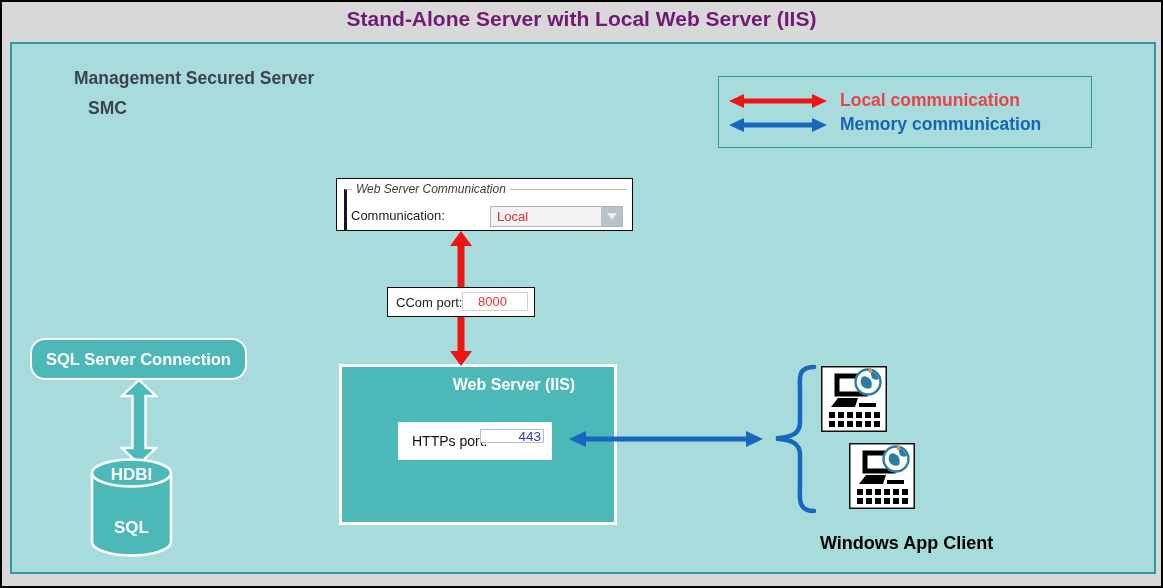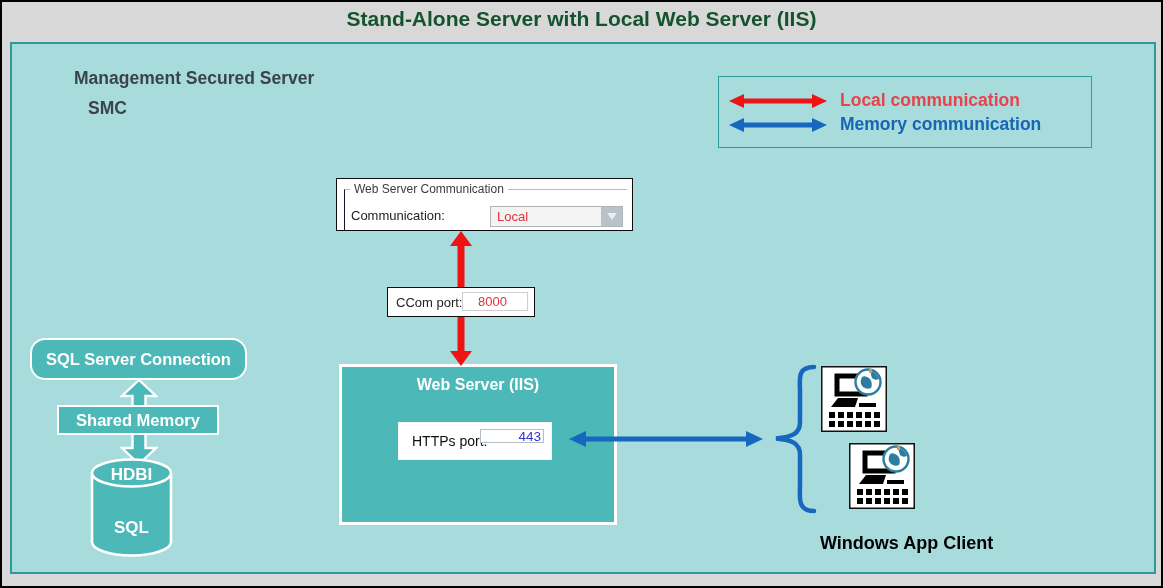--- a/index.html
+++ b/index.html
@@ -2,52 +2,52 @@
 <html><head>
 <meta charset="utf-8">
 <style>
   html,body{margin:0;padding:0;}
   body{font-family:"Liberation Sans","DejaVu Sans",sans-serif;}
   #stage{position:relative;width:1163px;height:588px;background:#d8d8d8;
          border:2px solid #000;box-sizing:border-box;overflow:hidden;}
   .abs{position:absolute;}
 
   
-  .main-title{left:0;top:5px;width:100%;text-align:center;font-size:21px;font-weight:bold;color:#14532d;}
+  .main-title{left:0;top:5px;width:100%;text-align:center;font-size:21px;font-weight:bold;color:#701a75;}
 
   
   .canvas{left:8px;top:40px;width:1146px;height:532px;background:#a7dbdc;border:2px solid #2e9b9b;box-sizing:border-box;}
 
   .platform-line1{left:72px;top:66px;font-size:17.5px;font-weight:bold;color:#3a444b;}
   .platform-line2{left:86px;top:96px;font-size:17.5px;font-weight:bold;color:#3a444b;}
 
   
   .legend{left:716px;top:74px;width:374px;height:72px;border:1px solid #2e9b9b;box-sizing:border-box;}
   .legend-red-label{left:838px;top:88px;font-size:17.5px;font-weight:bold;color:#e8434b;}
   .legend-blue-label{left:838px;top:112px;font-size:17.5px;font-weight:bold;color:#1766b4;}
 
   
   .wsc-panel{left:334px;top:176px;width:297px;height:53px;background:#fff;border:1.5px solid #0d0d0d;box-sizing:border-box;}
-  .wsc-group{position:absolute;left:7px;top:10px;right:5px;bottom:0;border-top:1px solid #b9b9b9;border-left:1px solid #0f172a;}
+  .wsc-group{position:absolute;left:7px;top:10px;right:5px;bottom:0;border-top:1px solid #b9b9b9;border-left:3px solid #0f172a;font-style:italic;}
   .wsc-group-label{position:absolute;left:5px;top:-8px;background:#fff;padding:0 4px;font-size:12px;color:#3b3b3b;white-space:nowrap;}
   .wsc-field-label{left:14px;top:29px;font-size:13px;color:#222;}
   .dropdown{left:153px;top:27px;width:133px;height:21px;background:#f3f3f3;border:1px solid #aeb6bd;box-sizing:border-box;display:flex;align-items:center;}
   .dropdown-value{flex:1;padding-left:6px;font-size:13px;color:#e42f38;}
   .dropdown-btn{width:21px;height:100%;background:#b7c2c9;display:flex;align-items:center;justify-content:center;}
   .dd-triangle{width:0;height:0;border-left:5px solid transparent;border-right:5px solid transparent;border-top:7px solid #e8eef1;}
 
   
   .ccom-box{left:385px;top:285px;width:148px;height:30px;background:#fff;border:1.5px solid #0d0d0d;box-sizing:border-box;display:flex;align-items:center;}
   .ccom-label{margin-left:8px;font-size:13px;color:#222;}
   .ccom-input{position:absolute;right:6px;top:4px;width:66px;height:19px;border:1px solid #cfcfcf;background:#fff;
               text-align:right;padding-right:20px;font-size:13px;color:#e42f38;box-sizing:border-box;font-family:inherit;}
 
   
   .iis-box{left:337px;top:362px;width:278px;height:161px;background:#4cb8b8;border:3px solid #fff;box-sizing:border-box;}
-  .iis-title{position:absolute;left:0;top:9px;width:100%;text-align:center;font-size:16px;font-weight:bold;color:#fff;}
+  .iis-title{position:absolute;left:0;top:9px;width:100%;text-align:center;font-size:16px;font-weight:bold;color:#fff;padding-left:36px;}
   .https-box{position:absolute;left:56px;top:55px;width:152px;height:36px;background:#fff;border:1px solid #f4f4f4;display:flex;align-items:center;}
   .https-label{margin-left:13px;font-size:14px;color:#111;}
   .https-input{position:absolute;right:7px;top:6px;width:64px;height:14px;border:1px solid #b3bec6;background:#fff;
                text-align:right;padding-right:2px;font-size:13.5px;color:#3333cc;box-sizing:border-box;font-family:inherit;}
 
   
   .teal-label-box{background:#4cb8b8;border:2px solid #fff;box-sizing:border-box;display:flex;align-items:center;justify-content:center;
                   color:#fff;font-weight:bold;z-index:2;}
   .sql-conn{left:28px;top:336px;width:217px;height:42px;font-size:16.5px;border-radius:15px;}
   .shared-mem{left:55px;top:403px;width:162px;height:30px;font-size:16.5px;}
@@ -170,23 +170,20 @@
   <div class="abs client-label">Windows App Client</div>
 
   <div class="abs teal-label-box sql-conn">
     <span>SQL Server Connection</span>
   </div>
 
   <svg class="abs" style="left:118px;top:377px;z-index:1;" width="38" height="86">
     <polygon points="19,1 2,17 12.5,17 12.5,69 2,69 19,85 36,69 25.5,69 25.5,17 36,17" fill="#4cb8b8" stroke="#fff" stroke-width="2.4" stroke-linejoin="miter"></polygon>
   </svg>
 
-  <div class="abs teal-label-box shared-mem">
-    <span>Shared Memory</span>
-  </div>
 
   <svg class="abs" style="left:88px;top:455px;z-index:2;" width="83" height="101" viewBox="0 0 83 101">
     <path d="M2,16 L2,85 A39.5,13.5 0 0 0 81,85 L81,16" fill="#4cb8b8" stroke="#fff" stroke-width="2.6"></path>
     <ellipse cx="41.5" cy="16" rx="39.5" ry="13.5" fill="#4cb8b8" stroke="#fff" stroke-width="2.6"></ellipse>
   </svg>
   <div class="abs db-text" style="left:88px;top:463px;">HDBI</div>
   <div class="abs db-text" style="left:88px;top:516px;">SQL</div>
 
 </div>
 

